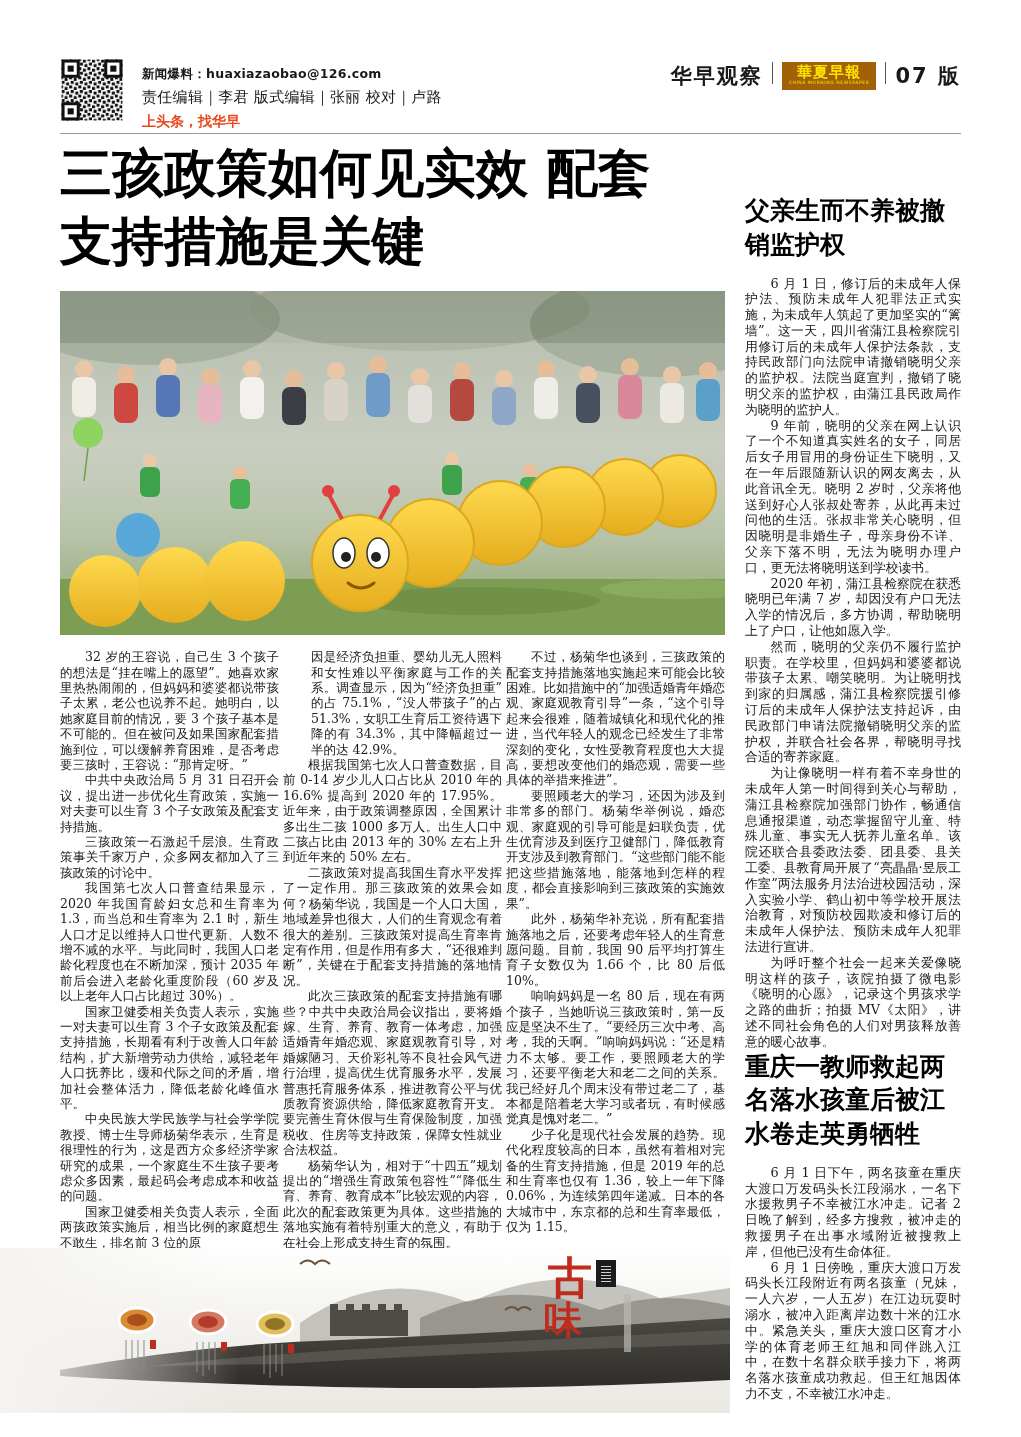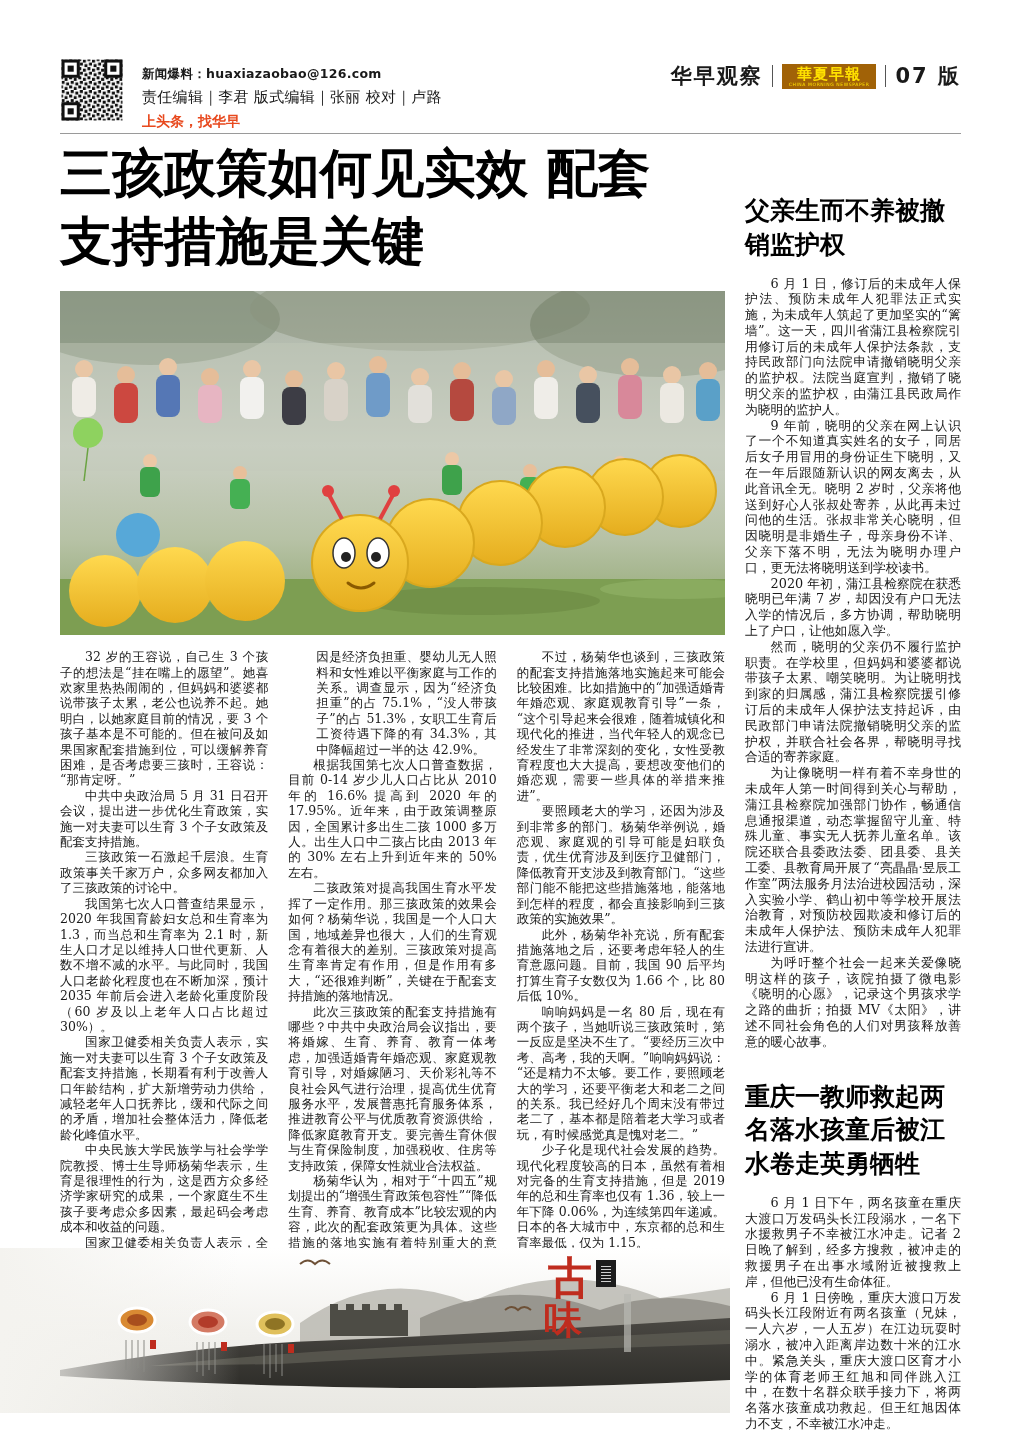--- a/index.html
+++ b/index.html
@@ -8,43 +8,43 @@
     margin:0 auto;overflow:hidden;
     font-family:"DejaVu Serif","Liberation Serif",serif;color:#191919;
   }
   
   .masthead{position:absolute;left:60px;top:58px;width:901px;height:72px;}
   .qr{position:absolute;left:0;top:0;width:64px;height:64px;}
   .contact{position:absolute;left:82px;top:8px;font-family:"DejaVu Sans","Liberation Sans",sans-serif;}
   .tipline{font-size:12.5px;font-weight:600;letter-spacing:.3px;}
   .editors{font-size:15px;margin-top:5px;letter-spacing:.3px;}
   .slogan{font-size:14px;font-weight:700;margin-top:6px;color:#e8491e;}
-  .brand-row{position:absolute;right:0;top:4px;display:flex;align-items:center;gap:9px;
+  .brand-row{position:absolute;right:0;top:4px;display:flex;gap:9px;
     font-family:"DejaVu Sans","Liberation Sans",sans-serif;font-size:21px;font-weight:600;letter-spacing:2px;}
   .vbar{width:1px;height:22px;background:#555;}
   .logo-box{background:#a16207;color:#ffe100;text-align:center;padding:2px 7px 1px;letter-spacing:1px;}
   .logo-cn{font-size:15px;font-weight:800;line-height:16px;font-family:"DejaVu Serif","Liberation Serif",serif;}
   .logo-en{font-size:4.5px;letter-spacing:.6px;line-height:6px;font-weight:400;}
   .header-rule{position:absolute;left:60px;top:133px;width:901px;height:0;border-top:1px solid #9a9a9a;}
   
   .main{position:absolute;left:60px;top:140px;width:665px;}
   .headline{margin:0 0 16px 0;width:642px;font-family:"DejaVu Sans","Liberation Sans",sans-serif;
     font-size:52px;font-weight:800;line-height:1.3;color:#000;}
   .photo{width:665px;height:344px;margin:4px 0 14px 0;overflow:hidden;background:#c9cec2;}
   .photo svg{display:block;}
-  .columns{display:flex;gap:20px;width:665px;height:662px;overflow:hidden;}
+  .columns{display:flex;gap:4px;width:665px;height:662px;overflow:hidden;}
   .col{flex:1 1 0;font-size:12.5px;line-height:15.4px;text-align:justify;}
   .col p{margin:0;text-indent:2em;}
   .col p.no-indent{text-indent:0;margin-left:28px;}
   
   .sidebar{position:absolute;left:745px;top:194px;width:216px;font-size:12.8px;line-height:15.8px;text-align:justify;}
   .side-title{font-family:"DejaVu Sans","Liberation Sans",sans-serif;font-size:25px;font-weight:800;
     line-height:1.35;color:#000;margin:0 0 14px 0;text-align:left;}
   .sidebar p{margin:0;text-indent:2em;}
-  .side-article2{margin-top:30px;}
+  .side-article2{}
   
   .banner{position:absolute;left:0;top:1248px;width:730px;height:165px;}
   .banner svg{display:block;}
   .calli{position:absolute;color:#bf2c1e;font-family:"DejaVu Serif","Liberation Serif",serif;font-weight:700;}
   .calli-top{left:548px;top:8px;font-size:44px;line-height:44px;}
   .calli-bottom{left:544px;top:52px;font-size:38px;line-height:40px;}
   .seal{position:absolute;left:596px;top:12px;width:20px;height:27px;background:#1c1c1c;}
   .seal:after{content:"";display:block;margin:4px auto 0;width:10px;height:18px;background:
     repeating-linear-gradient(#1c1c1c 0 2px,#cfcfcf 2px 3px);}
   .vert-cap{position:absolute;left:624px;top:46px;width:7px;height:58px;background:#b9b9b3;opacity:.7;}

